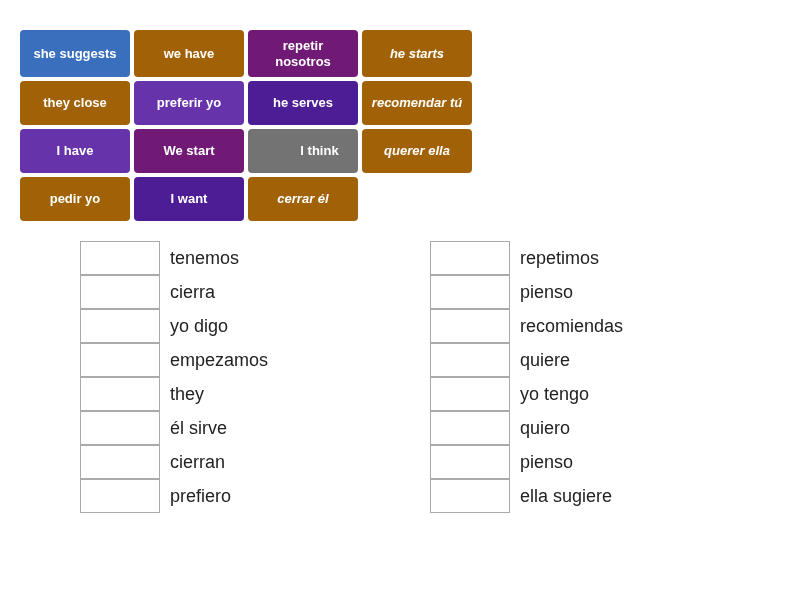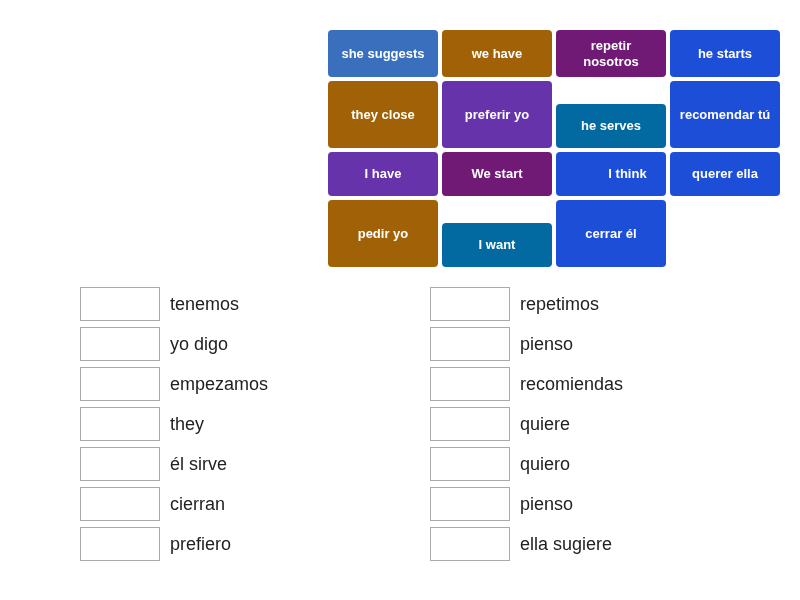--- a/index.html
+++ b/index.html
@@ -7,21 +7,21 @@
       background: #fff;
       font-family: Arial, sans-serif;
       width: 800px;
       min-height: 600px;
       padding: 20px;
     }
 
     .match-container {
       display: flex;
       flex-direction: column;
-      align-items: flex-end;
+      align-items: flex-start;
     }
 
     
     .tiles-grid {
       display: grid;
       grid-template-columns: repeat(4, 110px);
       gap: 4px;
       margin-bottom: 20px;
       margin-top: 10px;
     }
@@ -37,37 +37,36 @@
       padding: 8px 6px;
       border-radius: 4px;
       cursor: pointer;
       min-height: 44px;
       line-height: 1.2;
     }
 
     .tile-blue    { background: #3a6fbe; }
     .tile-red     { background: #a16207; }
     .tile-orange  { background: #701a75; }
-    .tile-green   { background: #1d4ed8; }
+    .tile-green   { background: #a16207; font-style: italic; }
     .tile-purple  { background: #6633aa; }
-    .tile-teal    { background: #0369a1; margin-top: 23px; }
-    .tile-yellow  { background: #1d4ed8; padding-left: 39px; }
+    .tile-teal    { background: #4c1d95; }
+    .tile-yellow  { background: #737373; padding-left: 39px; }
 
     
     .pairs-section {
       display: flex;
       gap: 60px;
       width: 100%;
       padding: 0 60px;
     }
 
     .pairs-column {
       display: flex;
       flex-direction: column;
-      gap: 6px;
       flex: 1;
     }
 
     .pair-row {
       display: flex;
       align-items: center;
       gap: 10px;
     }
 
     .answer-box {
@@ -108,20 +107,24 @@
     </div>
 
   <div class="pairs-section">
     <div class="pairs-column">
     <div class="pair-row">
           <div class="answer-box"></div>
           <span class="spanish-word">tenemos</span>
         </div>
         <div class="pair-row">
           <div class="answer-box"></div>
+          <span class="spanish-word">cierra</span>
+        </div>
+        <div class="pair-row">
+          <div class="answer-box"></div>
           <span class="spanish-word">yo digo</span>
         </div>
         <div class="pair-row">
           <div class="answer-box"></div>
           <span class="spanish-word">empezamos</span>
         </div>
         <div class="pair-row">
           <div class="answer-box"></div>
           <span class="spanish-word">they</span>
         </div>
@@ -150,20 +153,24 @@
         <div class="pair-row">
           <div class="answer-box"></div>
           <span class="spanish-word">recomiendas</span>
         </div>
         <div class="pair-row">
           <div class="answer-box"></div>
           <span class="spanish-word">quiere</span>
         </div>
         <div class="pair-row">
           <div class="answer-box"></div>
+          <span class="spanish-word">yo tengo</span>
+        </div>
+        <div class="pair-row">
+          <div class="answer-box"></div>
           <span class="spanish-word">quiero</span>
         </div>
         <div class="pair-row">
           <div class="answer-box"></div>
           <span class="spanish-word">pienso</span>
         </div>
         <div class="pair-row">
           <div class="answer-box"></div>
           <span class="spanish-word">ella sugiere</span>
         </div>

